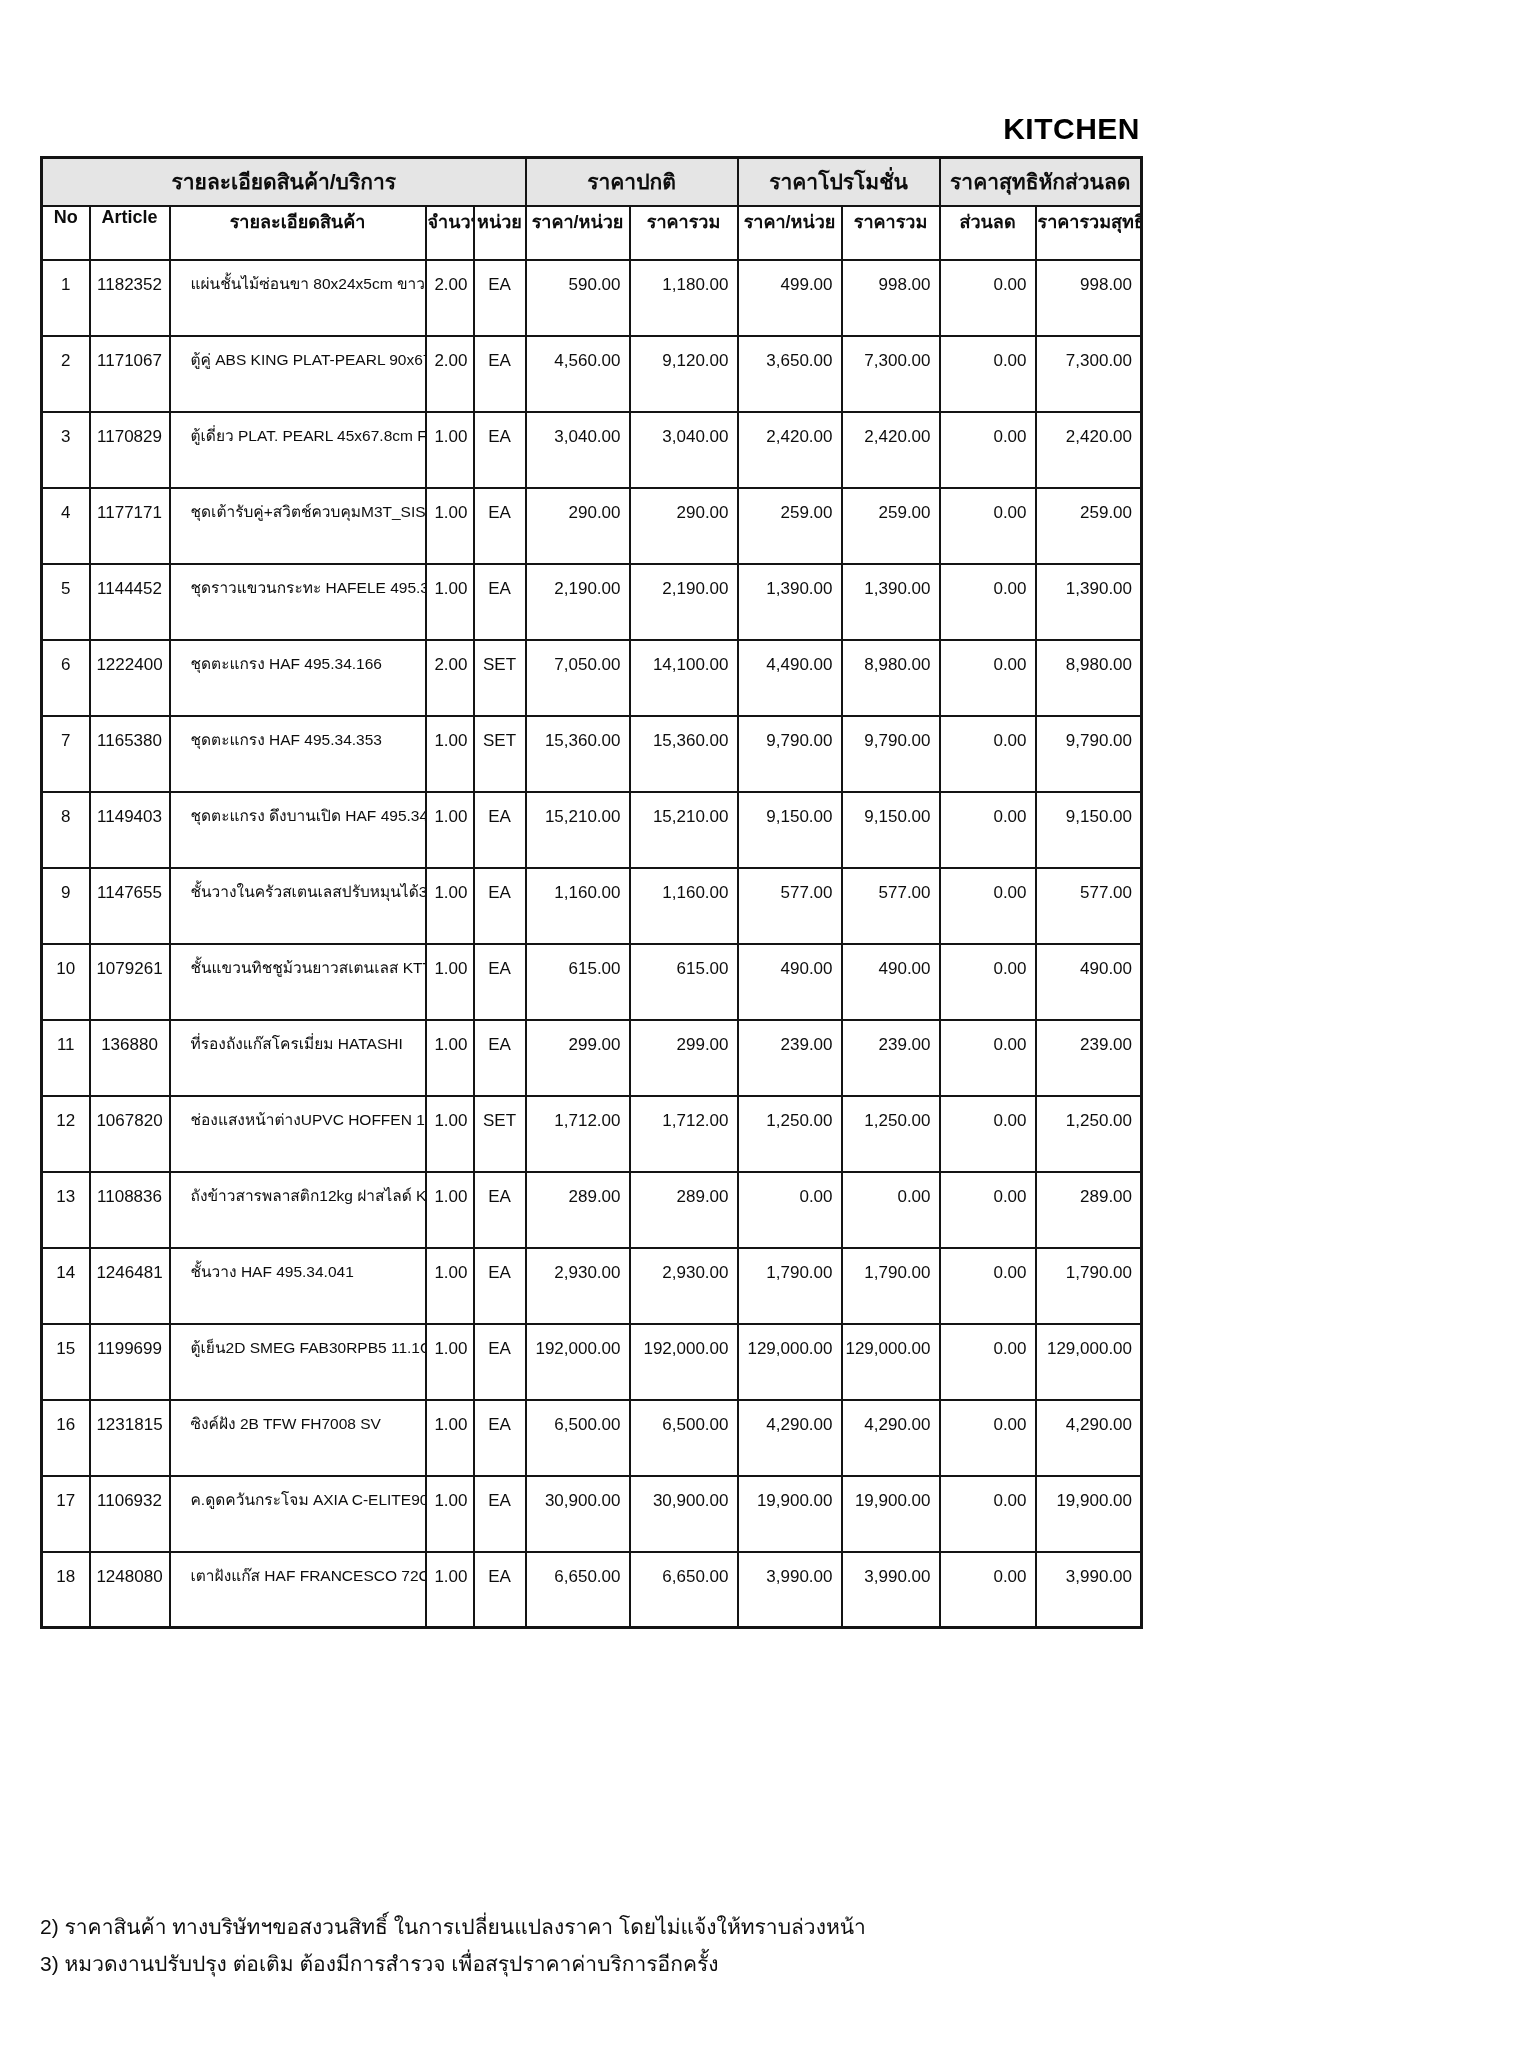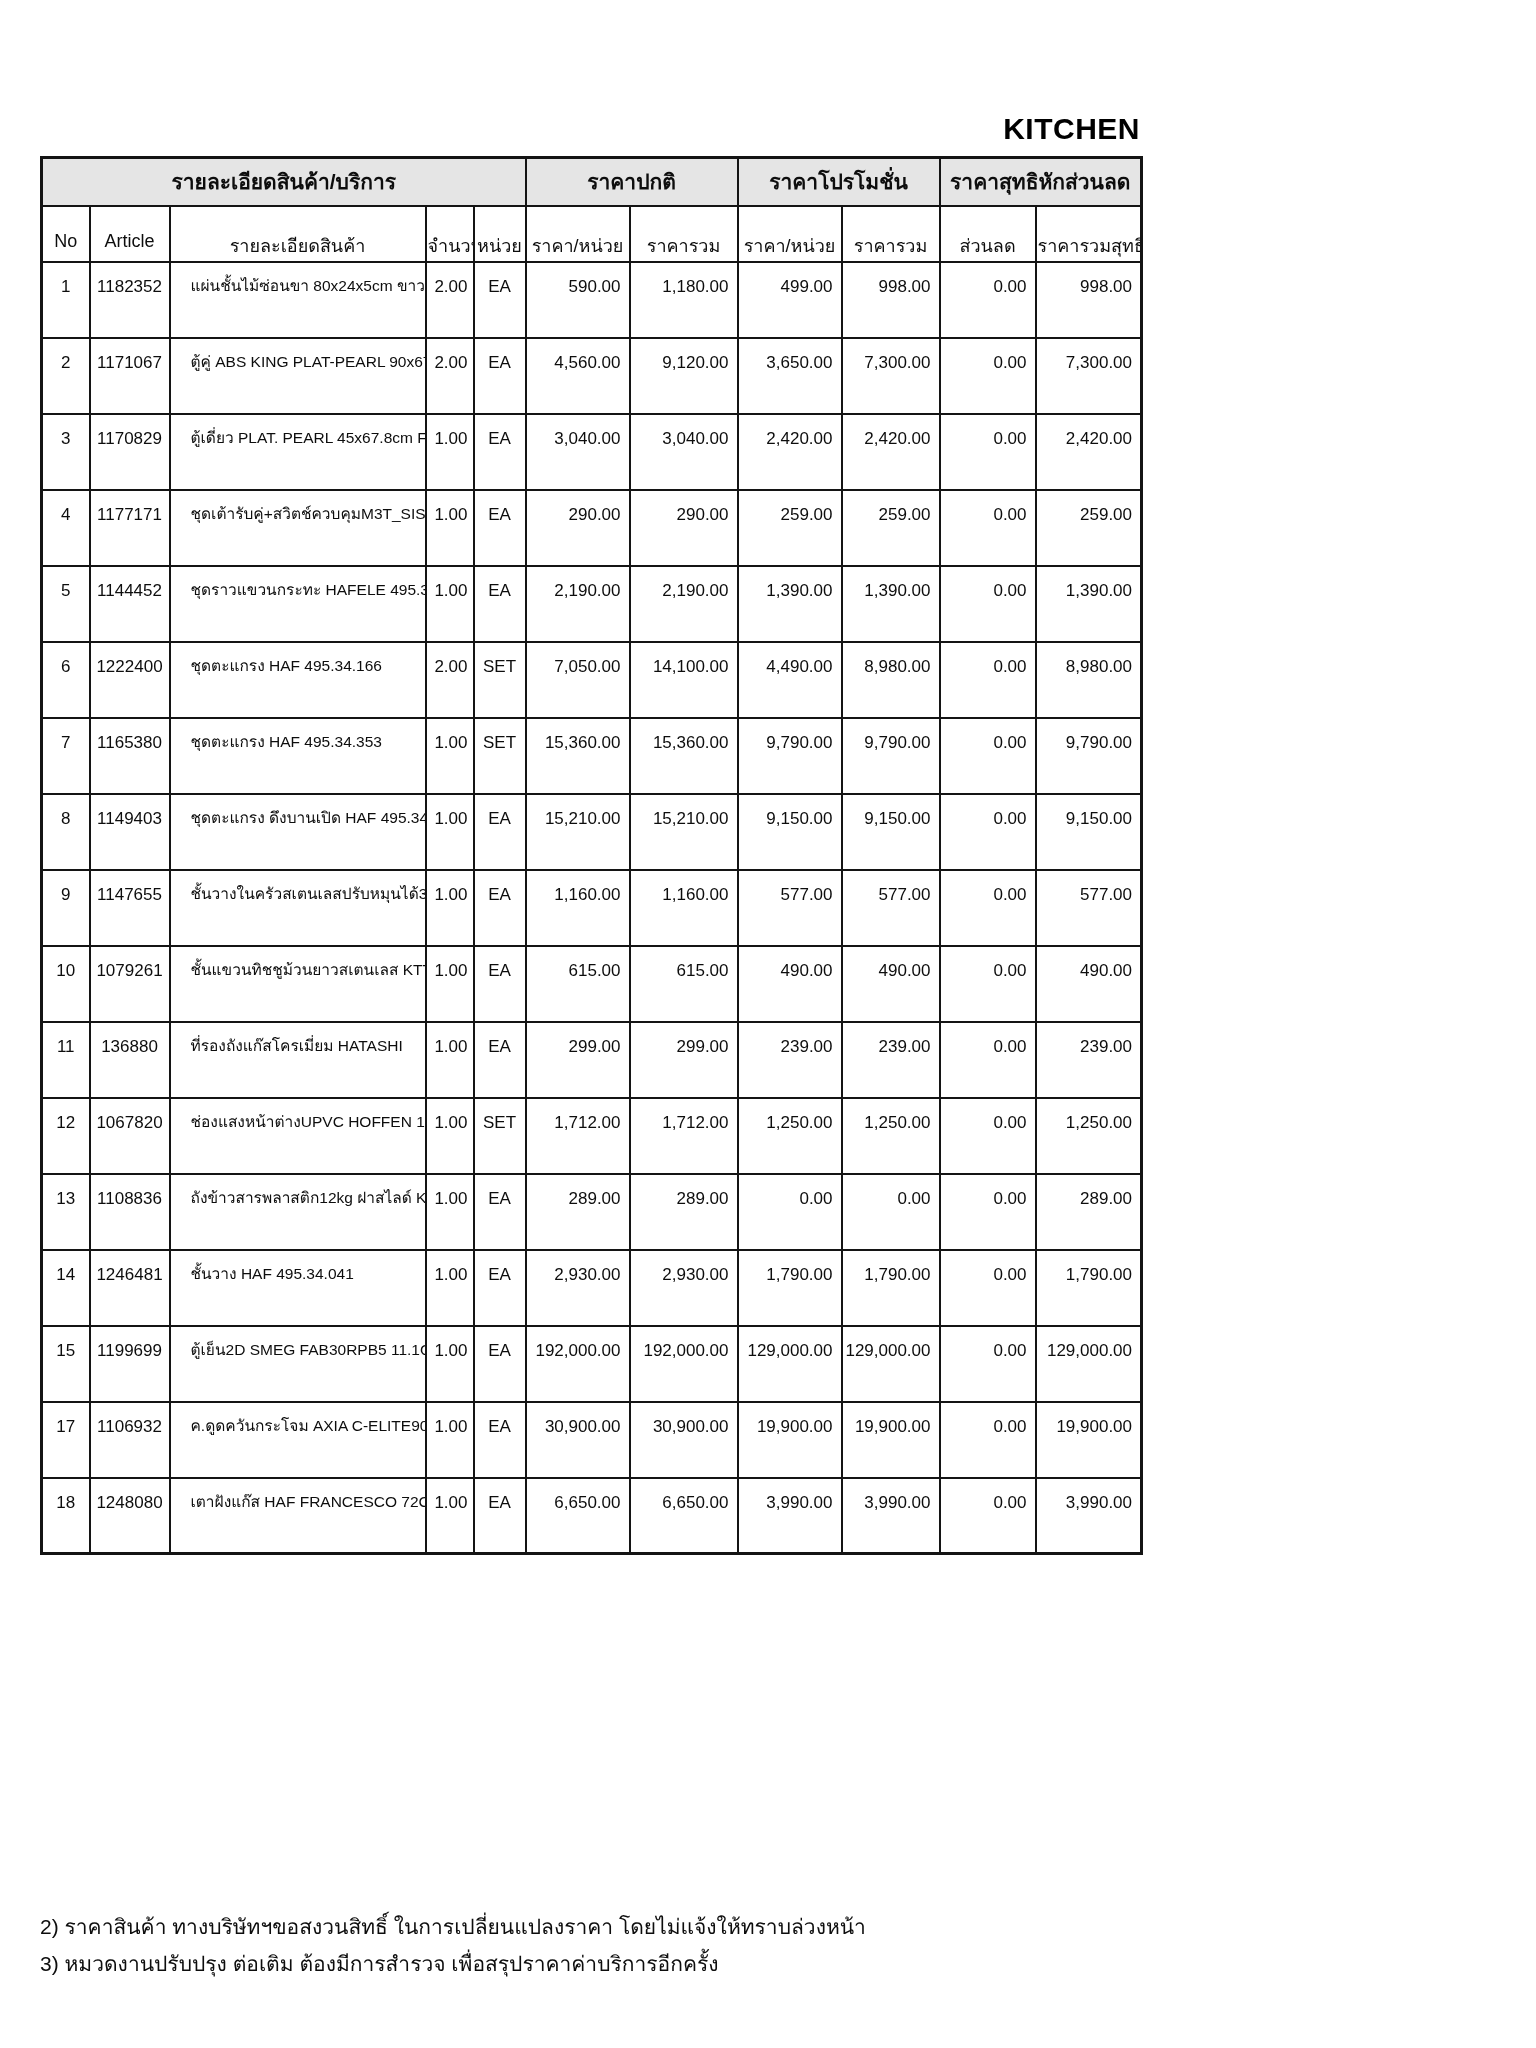--- a/index.html
+++ b/index.html
@@ -48,24 +48,24 @@
   th.group-th {
     background: #e5e5e5;
     font-size: 21px;
     font-weight: bold;
     text-align: center;
     vertical-align: middle;
   }
   th.col-th {
     background: #ffffff;
     font-size: 18px;
-    font-weight: normal;
+    font-weight: bold;
     text-align: center;
     vertical-align: top;
-    padding-top: 24px;
+    padding-top: 0;
   }
   td {
     background: #ffffff;
     font-size: 17px;
     vertical-align: top;
     padding-top: 14px;
   }
   td.c0 { text-align: center; }
   td.c1 { text-align: center; }
   td.c2 { text-align: left; font-size: 15.5px; padding: 10px 2px 0 20px; }
@@ -320,20 +320,33 @@
           <td class="c3">1.00</td>
           <td class="c4">EA</td>
           <td class="c5">192,000.00</td>
           <td class="c6">192,000.00</td>
           <td class="c7">129,000.00</td>
           <td class="c8">129,000.00</td>
           <td class="c9">0.00</td>
           <td class="c10">129,000.00</td>
         </tr>
         <tr class="data-row">
+          <td class="c0">16</td>
+          <td class="c1">1231815</td>
+          <td class="c2">ซิงค์ฝัง 2B TFW FH7008 SV</td>
+          <td class="c3">1.00</td>
+          <td class="c4">EA</td>
+          <td class="c5">6,500.00</td>
+          <td class="c6">6,500.00</td>
+          <td class="c7">4,290.00</td>
+          <td class="c8">4,290.00</td>
+          <td class="c9">0.00</td>
+          <td class="c10">4,290.00</td>
+        </tr>
+        <tr class="data-row">
           <td class="c0">17</td>
           <td class="c1">1106932</td>
           <td class="c2">ค.ดูดควันกระโจม AXIA C-ELITE90 90CM</td>
           <td class="c3">1.00</td>
           <td class="c4">EA</td>
           <td class="c5">30,900.00</td>
           <td class="c6">30,900.00</td>
           <td class="c7">19,900.00</td>
           <td class="c8">19,900.00</td>
           <td class="c9">0.00</td>

